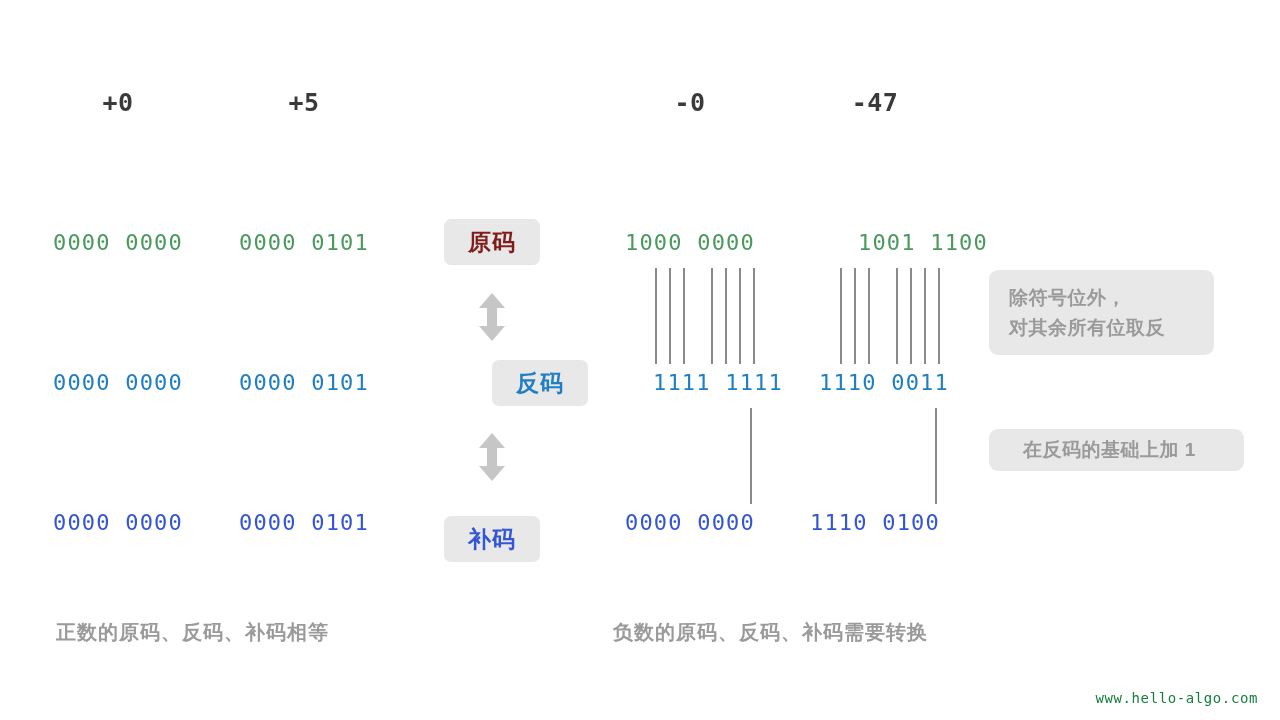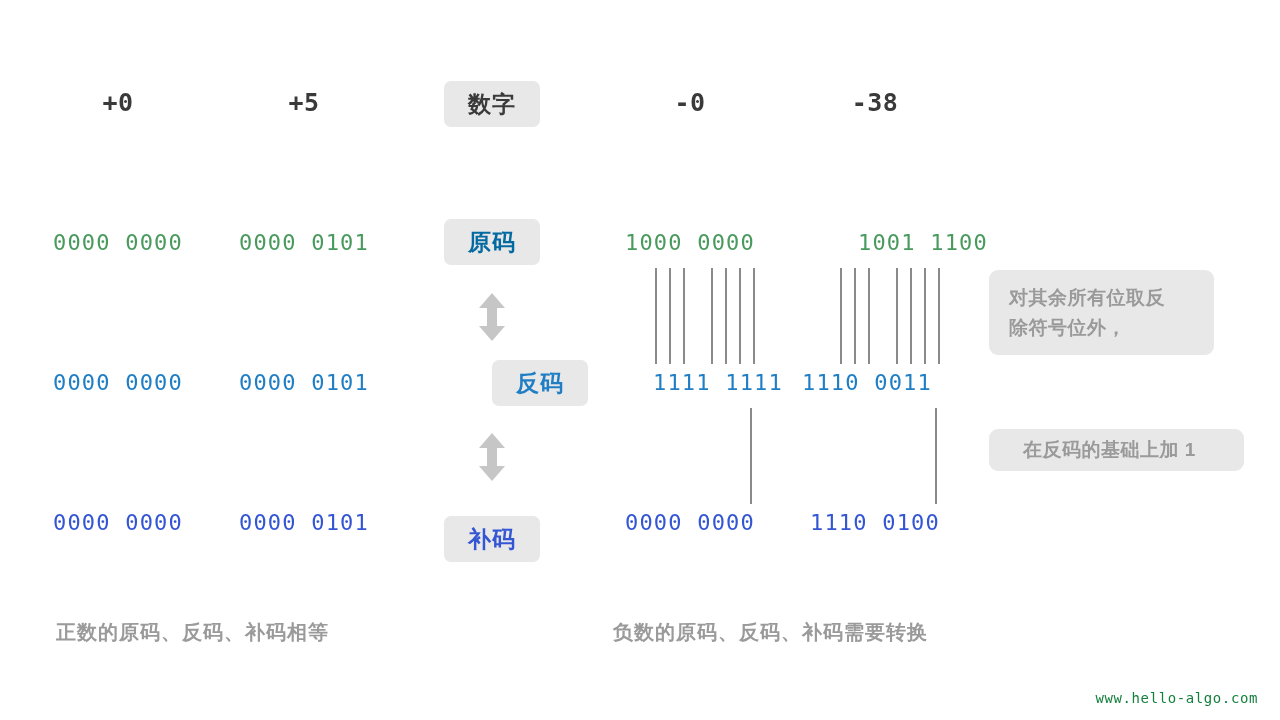--- a/index.html
+++ b/index.html
@@ -45,21 +45,21 @@
   }
   .pill-head {
     font-size: 23px;
     color: #3a3a3a;
     letter-spacing: 1px;
   }
   .pill-row {
     font-size: 23px;
     letter-spacing: 1px;
   }
-  .pill-row.c-green  { color: #0369a1; }
+  .pill-row.c-green  { color: #7f1d1d; }
   .pill-row.c-blue   { color: #1f7ec4; margin-left: 48px; }
   .pill-row.c-indigo { color: #3456d4; }
 
   
   .bits {
     font-family: "DejaVu Sans Mono", "Liberation Mono", monospace;
     font-size: 22px;
     letter-spacing: 1.2px;
     text-align: center;
     white-space: pre;
@@ -117,45 +117,44 @@
 </style>
 </head>
 <body>
 
 <div class="canvas">
 
   <div class="abs num-head" style="left:52px; top:88px; width:132px;">+0</div>
 
   <div class="abs num-head" style="left:238px; top:88px; width:132px;">+5</div>
 
-  <div class="abs pill pill-head" style="left:444px; top:81px; width:96px; height:46px;">数字</div>
 
   <div class="abs num-head" style="left:624px; top:88px; width:132px;">-0</div>
 
-  <div class="abs num-head" style="left:809px; top:88px; width:132px;">-38</div>
+  <div class="abs num-head" style="left:809px; top:88px; width:132px;">-47</div>
 
   <div class="abs bits c-green" style="left:52px; top:230px; width:132px;">0000 0000</div>
 
   <div class="abs bits c-green" style="left:238px; top:230px; width:132px;">0000 0101</div>
 
   <div class="abs pill pill-row c-green" style="left:444px; top:219px; width:96px; height:46px;">原码</div>
 
   <div class="abs bits c-green" style="left:624px; top:230px; width:132px;">1000 0000</div>
 
   <div class="abs bits c-green" style="left:809px; top:230px; width:132px;margin-left:48px;">1001 1100</div>
 
   <div class="abs bits c-blue" style="left:52px; top:370px; width:132px;">0000 0000</div>
 
   <div class="abs bits c-blue" style="left:238px; top:370px; width:132px;">0000 0101</div>
 
   <div class="abs pill pill-row c-blue" style="left:444px; top:360px; width:96px; height:46px;">反码</div>
 
   <div class="abs bits c-blue" style="left:652px; top:370px; width:132px;">1111 1111</div>
 
-  <div class="abs bits c-blue" style="left:801px; top:370px; width:132px;">1110 0011</div>
+  <div class="abs bits c-blue" style="left:818px; top:370px; width:132px;">1110 0011</div>
 
   <div class="abs bits c-indigo" style="left:52px; top:510px; width:132px;">0000 0000</div>
 
   <div class="abs bits c-indigo" style="left:238px; top:510px; width:132px;">0000 0101</div>
 
   <div class="abs pill pill-row c-indigo" style="left:444px; top:500px; width:96px; height:46px;margin-top:16px;">补码</div>
 
   <div class="abs bits c-indigo" style="left:624px; top:510px; width:132px;">0000 0000</div>
 
   <div class="abs bits c-indigo" style="left:809px; top:510px; width:132px;">1110 0100</div>
@@ -181,22 +180,22 @@
 
   <svg class="dbl-arrow" style="left:476px; top:292px;" width="32" height="50" viewBox="0 0 32 50" aria-hidden="true">
     <path d="M16 1 L29 16 L21 16 L21 34 L29 34 L16 49 L3 34 L11 34 L11 16 L3 16 Z" fill="#c6c6c6"></path>
   </svg>
 
   <svg class="dbl-arrow" style="left:476px; top:432px;" width="32" height="50" viewBox="0 0 32 50" aria-hidden="true">
     <path d="M16 1 L29 16 L21 16 L21 34 L29 34 L16 49 L3 34 L11 34 L11 16 L3 16 Z" fill="#c6c6c6"></path>
   </svg>
 
   <div class="callout" style="left:989px; top:270px; width:225px; height:85px; padding:0 20px;">
+    <span>除符号位外，</span>
     <span>对其余所有位取反</span>
-    <span>除符号位外，</span>
   </div>
 
   <div class="callout" style="left:989px; top:429px; width:255px; height:42px; padding:0 34px;">
     <span>在反码的基础上加 1</span>
   </div>
 
   <div class="caption" style="left:613px; top:619px;">负数的原码、反码、补码需要转换</div>
 
   <div class="caption" style="left:56px; top:619px;">正数的原码、反码、补码相等</div>
 

